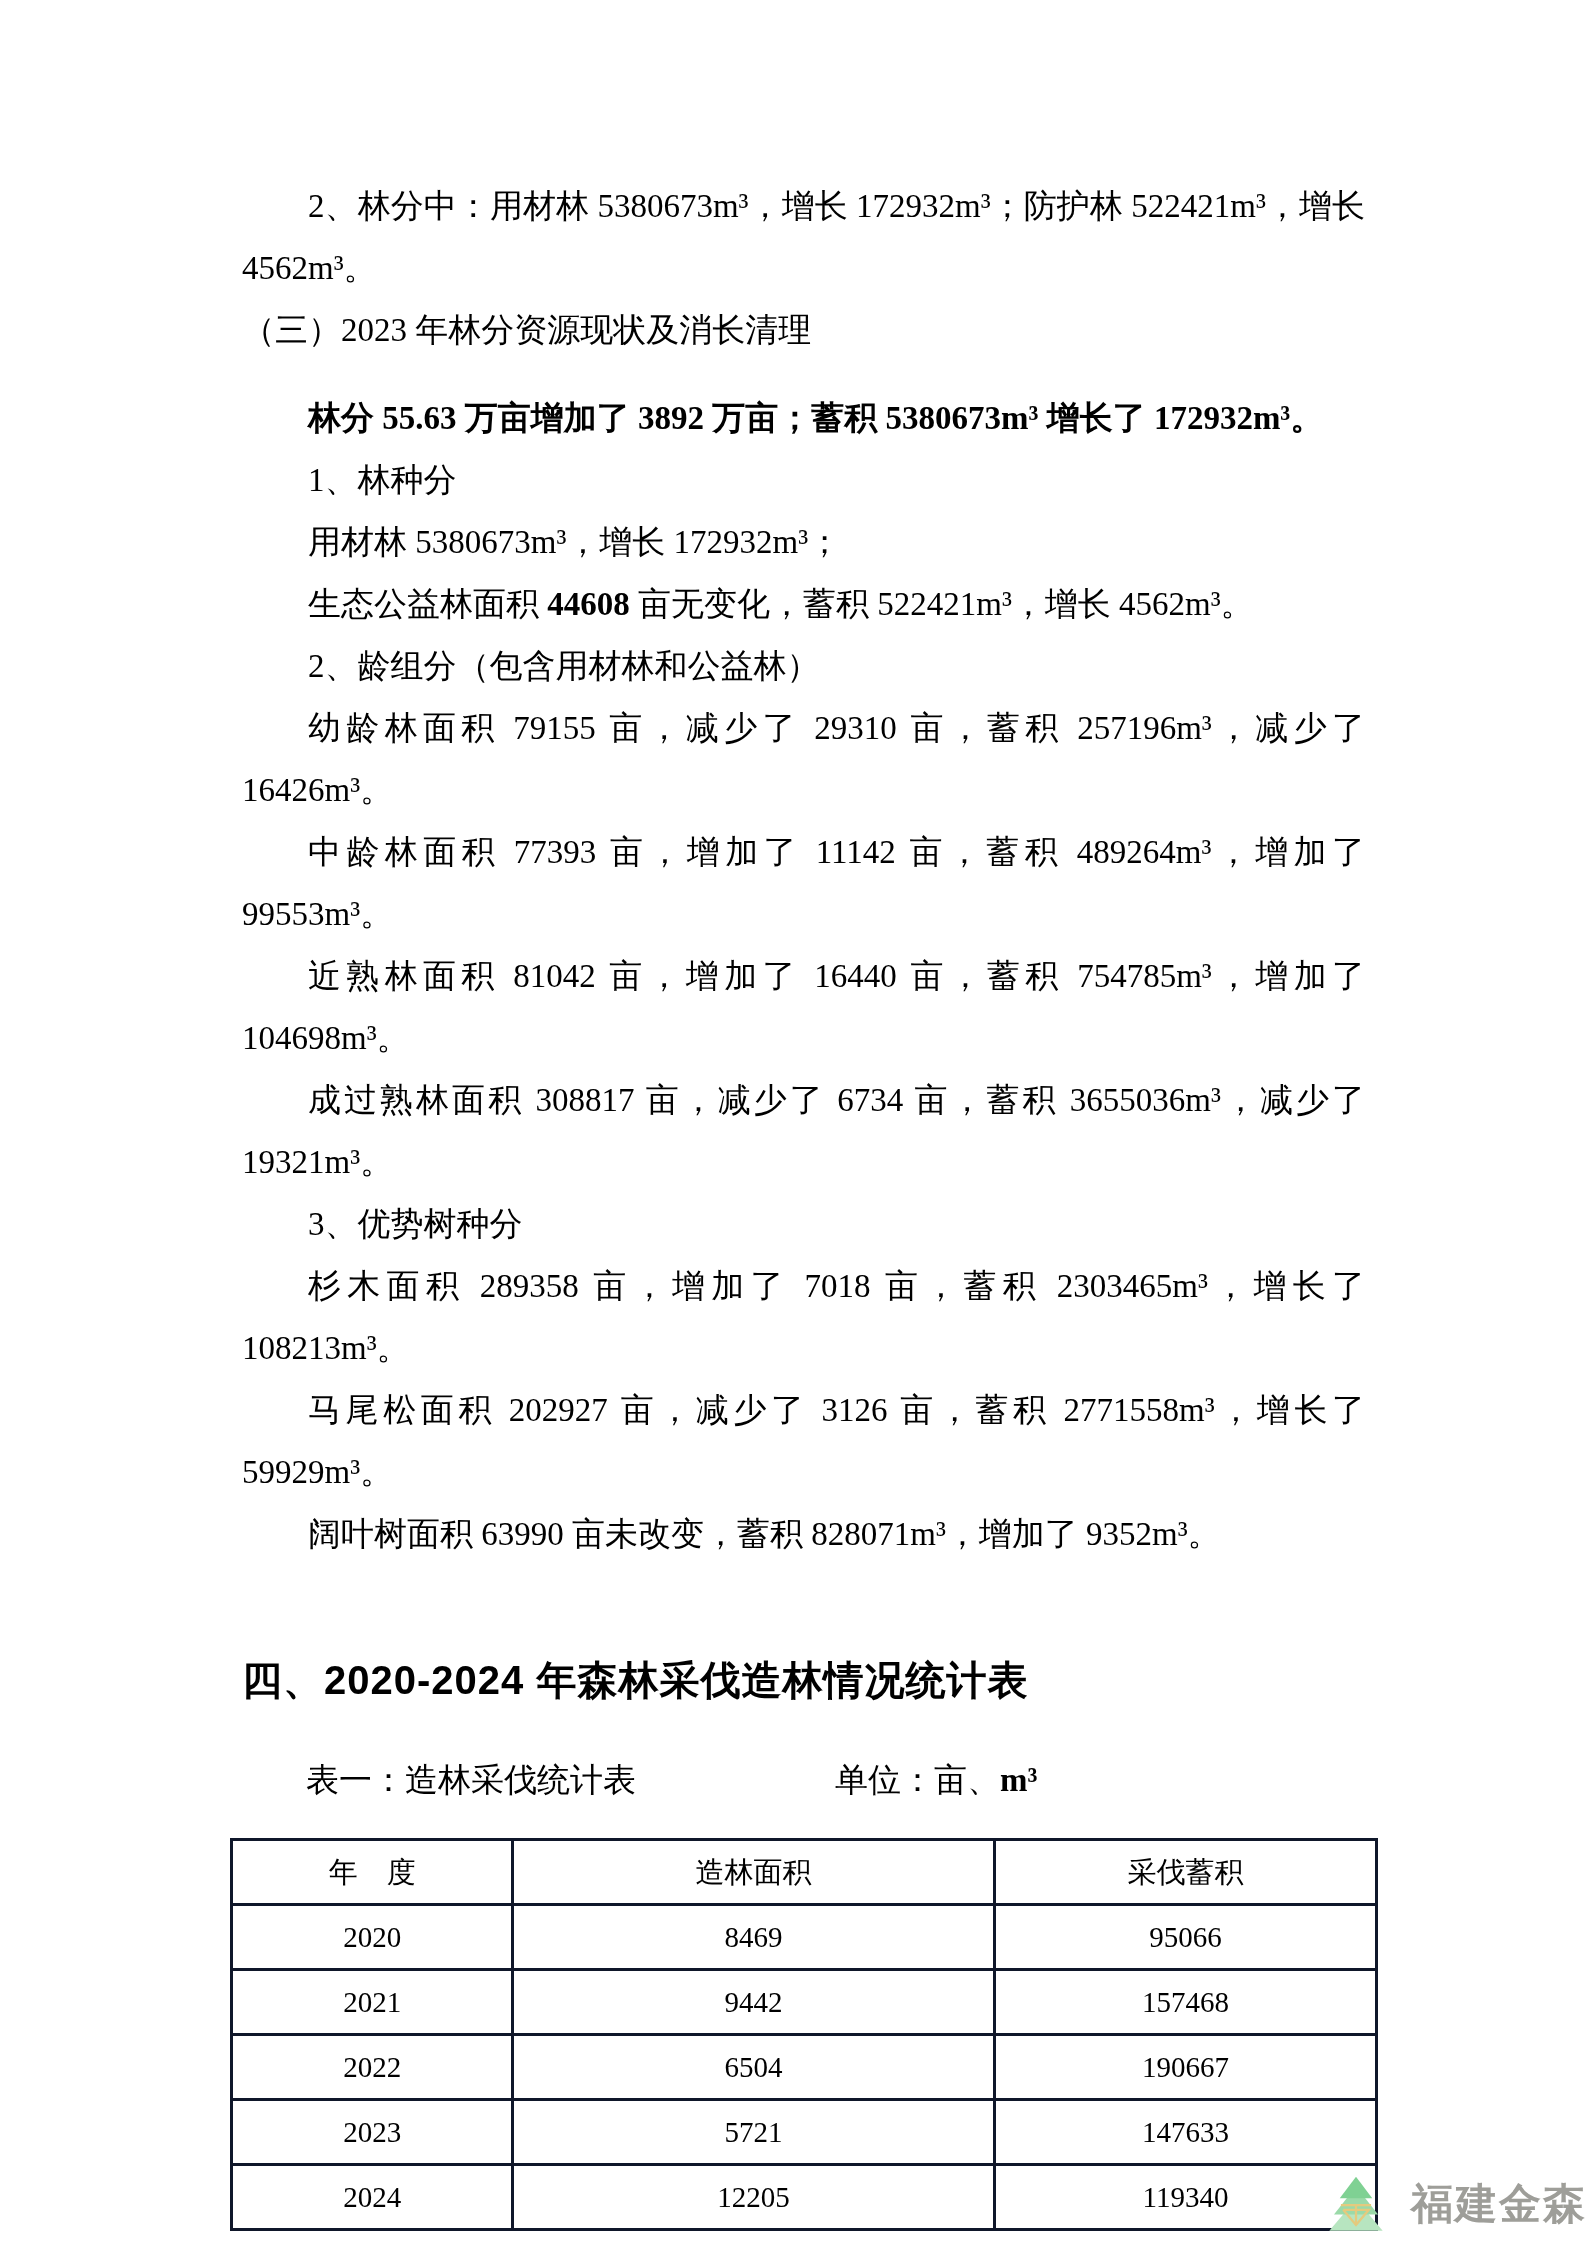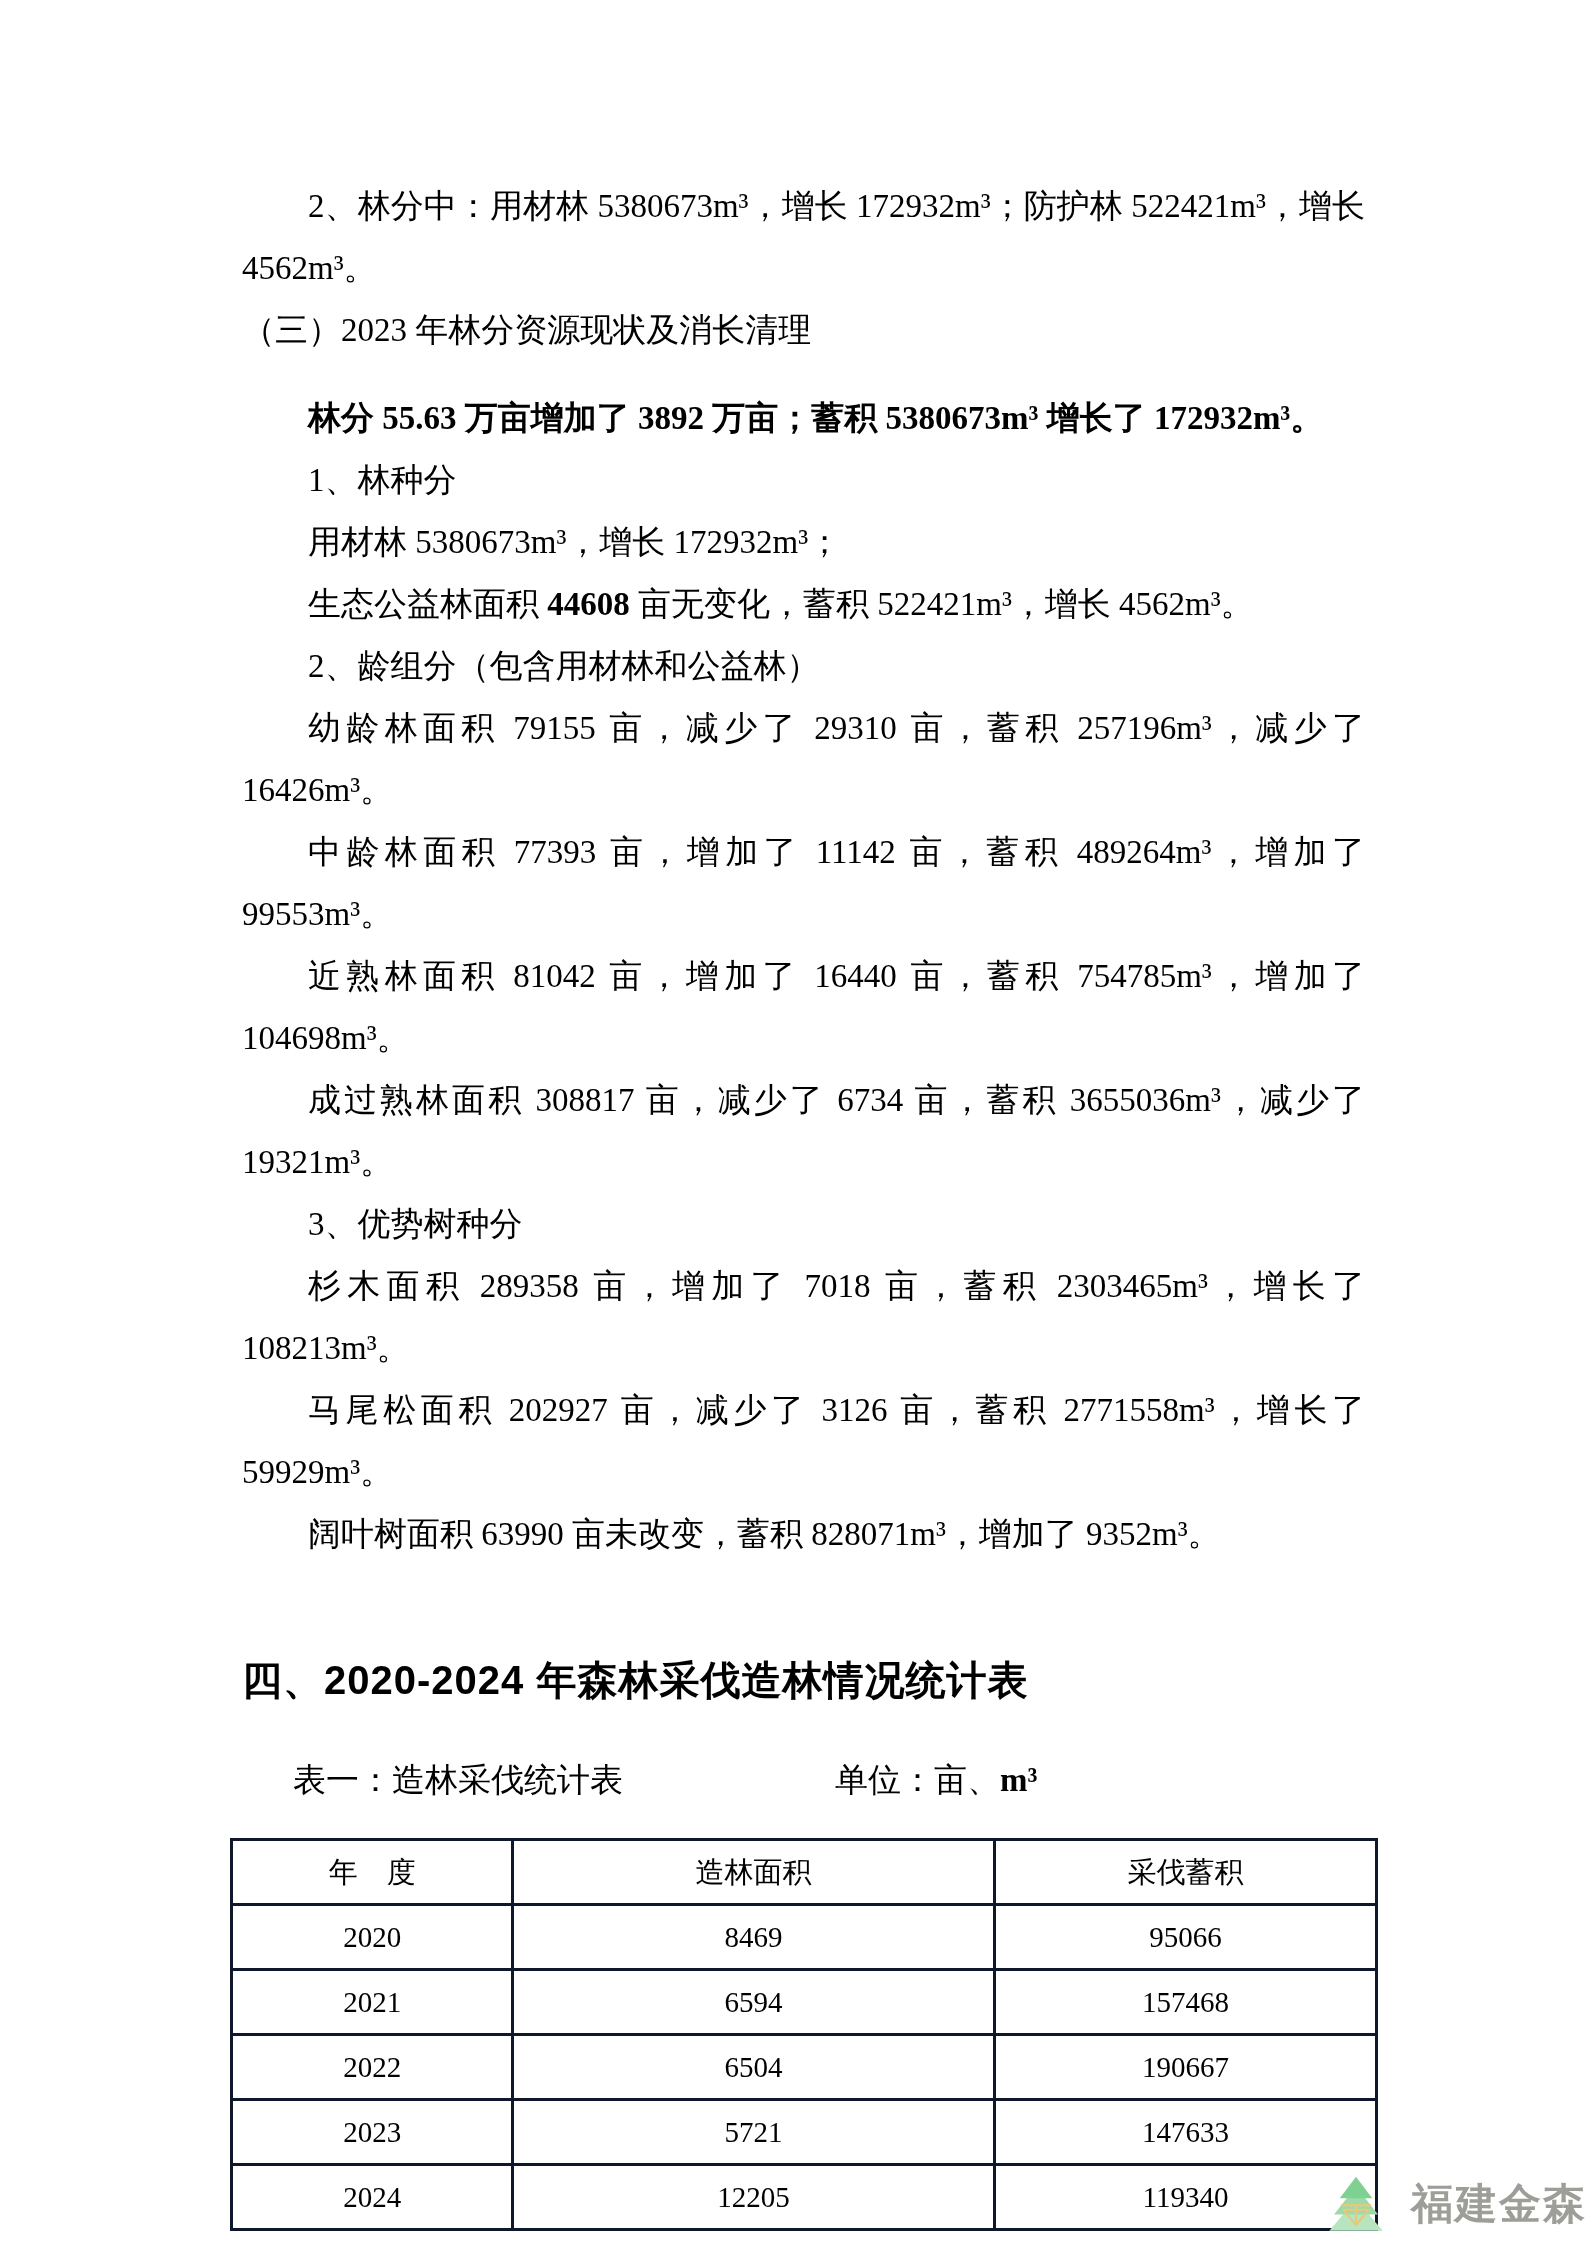--- a/index.html
+++ b/index.html
@@ -35,21 +35,21 @@
     letter-spacing:1px;
     text-align:left;
   }
   .caption {
     position:relative;
     margin-top:45px;
     font-size:33px;
     line-height:50px;
     height:50px;
   }
-  .caption-title { margin-left:51px; }
+  .caption-title { margin-left:64px; }
   .caption-unit { position:absolute; left:593px; top:0; }
 
   table.stats-table {
     margin-top:33px;
     margin-left:-12px;
     border-collapse:collapse;
     width:1148px;
     font-size:29px;
   }
   table.stats-table th, table.stats-table td {
@@ -137,21 +137,21 @@
         </tr>
       </thead>
       <tbody>
         <tr>
           <td>2020</td>
           <td>8469</td>
           <td>95066</td>
         </tr>
         <tr>
           <td>2021</td>
-          <td>6594</td>
+          <td>9442</td>
           <td>157468</td>
         </tr>
         <tr>
           <td>2022</td>
           <td>6504</td>
           <td>190667</td>
         </tr>
         <tr>
           <td>2023</td>
           <td>5721</td>

